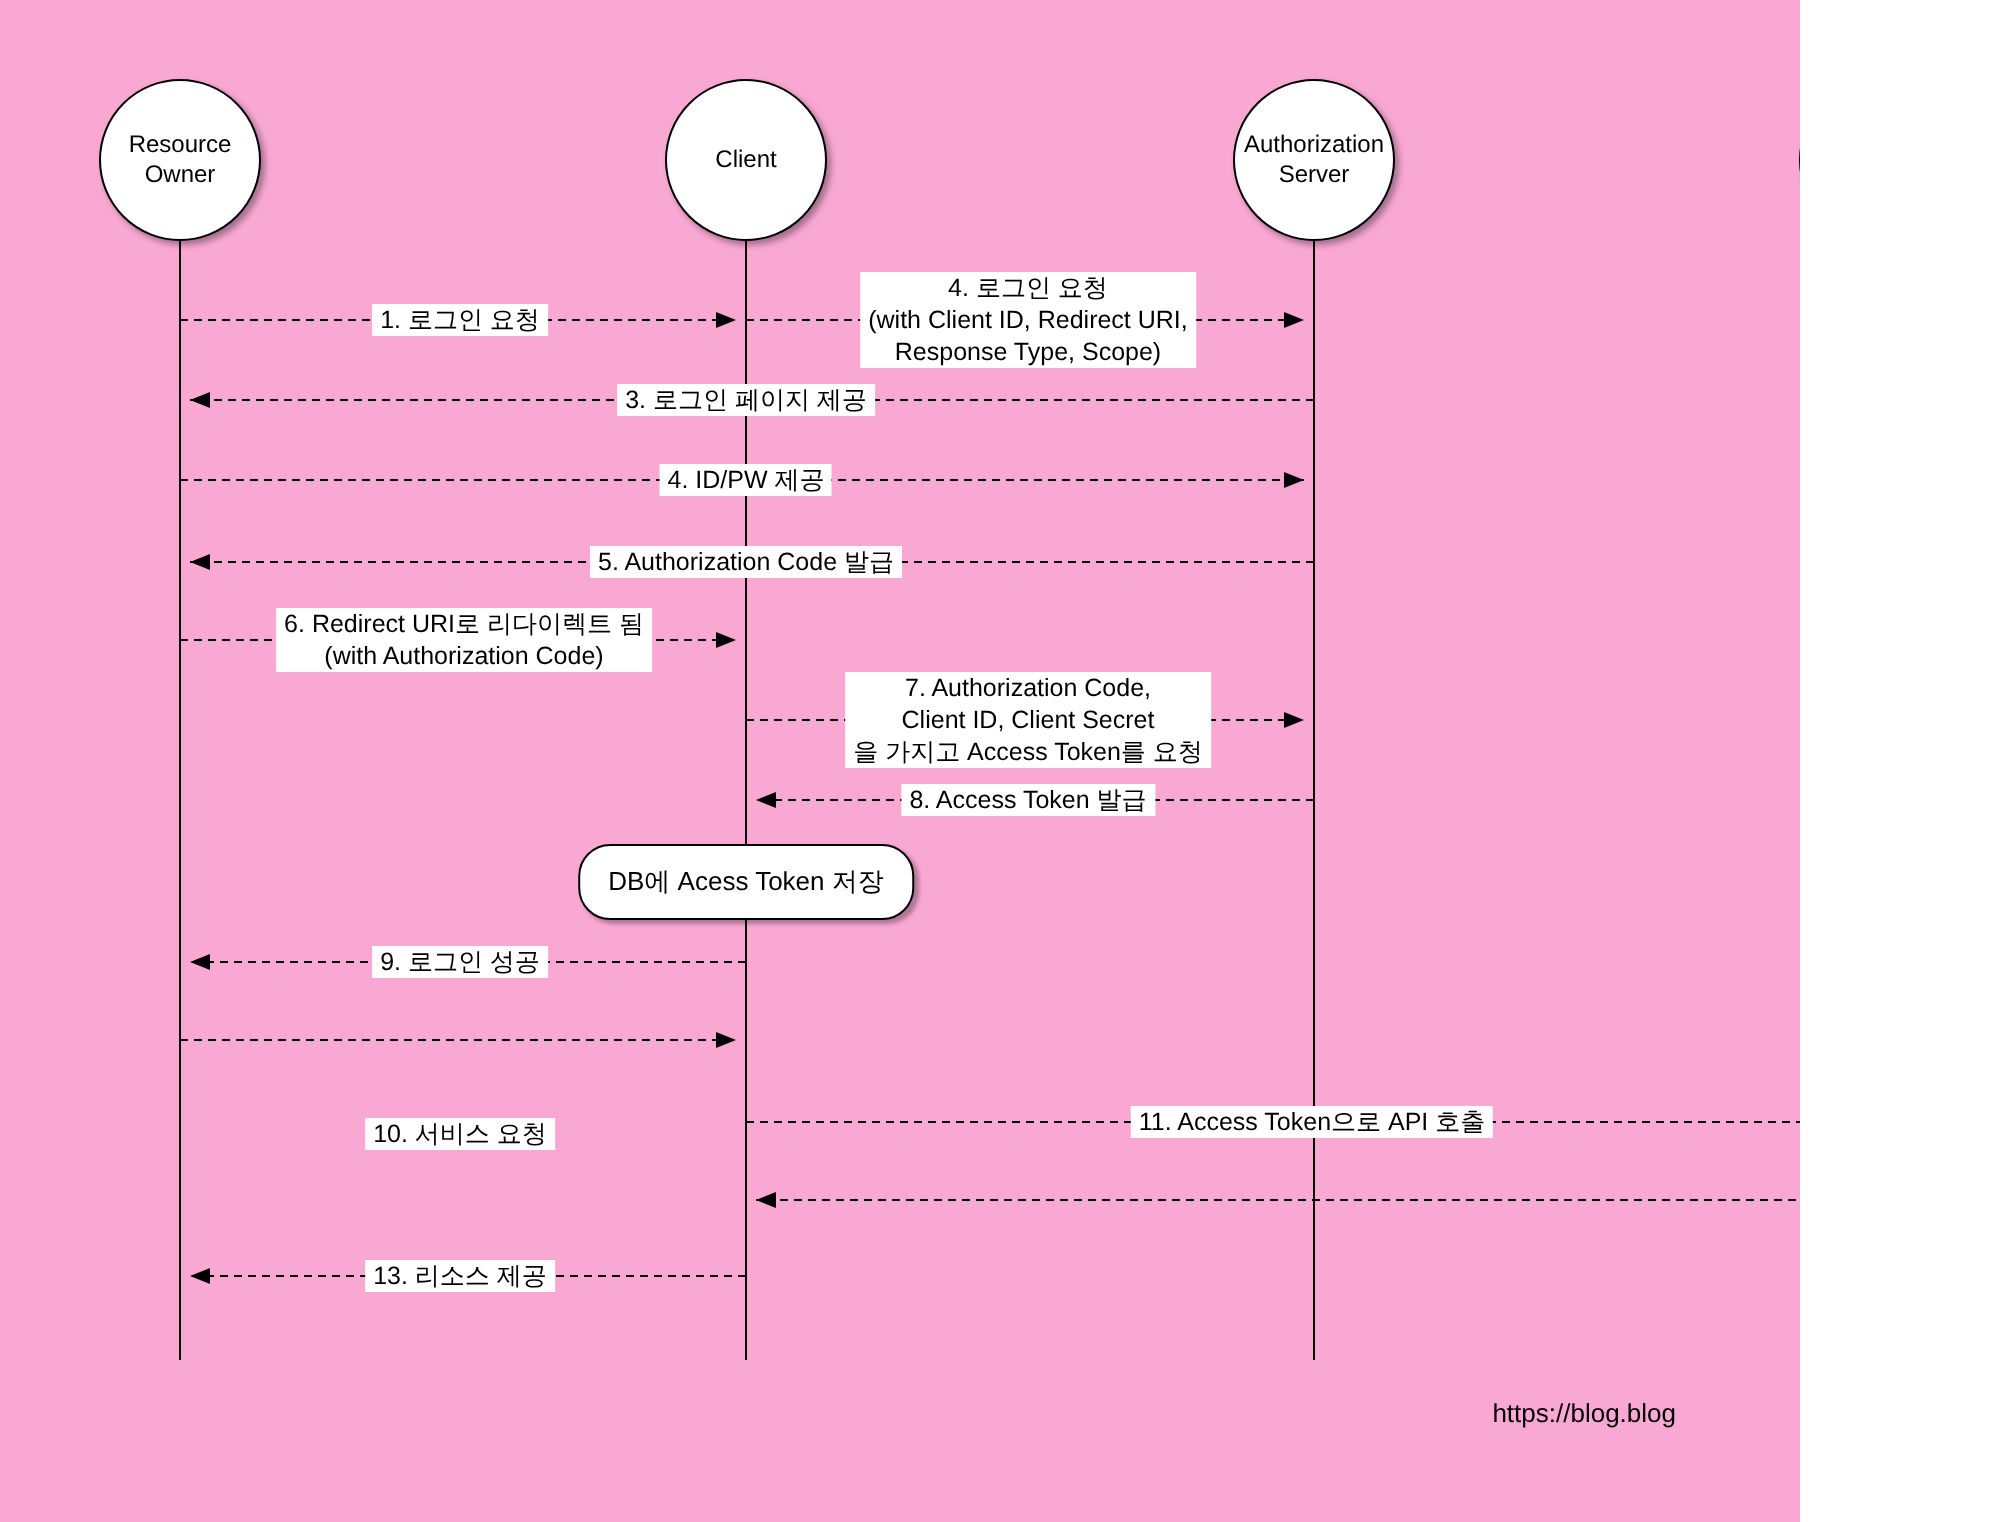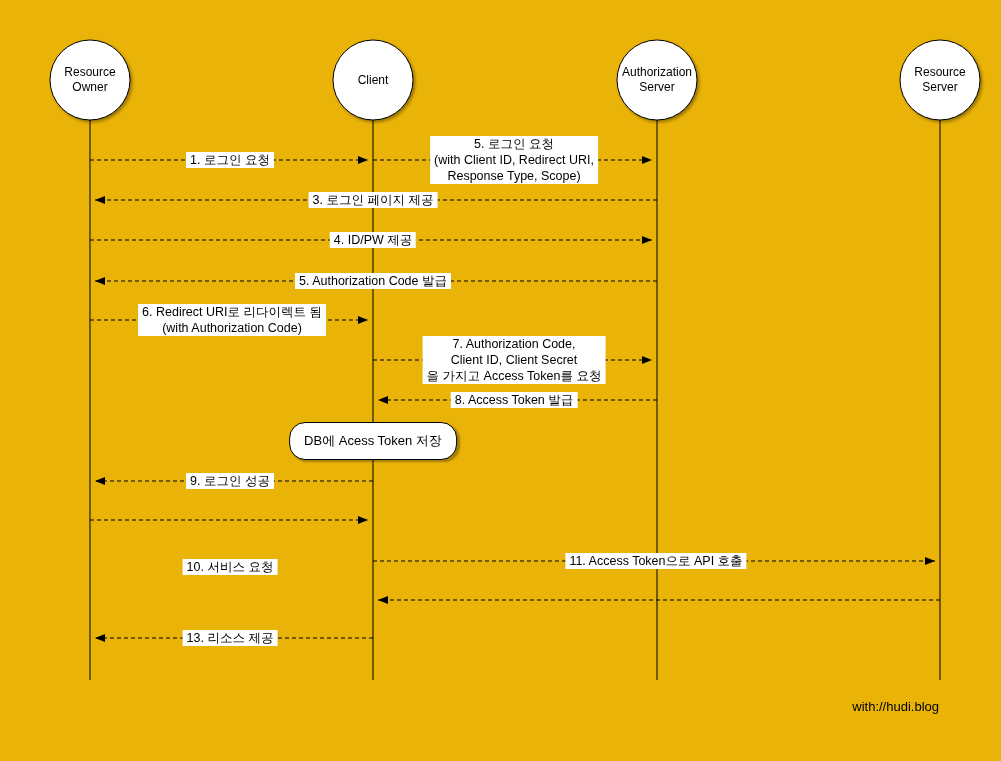--- a/index.html
+++ b/index.html
@@ -1,22 +1,22 @@
 <!DOCTYPE html>
 <html><head>
 <meta charset="utf-8">
 <style>
   * { margin: 0; padding: 0; box-sizing: border-box; }
   html, body { background: #ffffff; }
   body { font-family: "Liberation Sans", sans-serif; color: #000; }
   .canvas {
     position: relative;
-    width: 1001px;
+    width: 900px;
     height: 761px;
-    background: #eab308;
+    background: #f9a8d4;
     overflow: hidden;
   }
   .diagram-svg { position: absolute; left: 0; top: 0; }
   circle.actor { fill: #ffffff; stroke: #000000; stroke-width: 1; }
   .actors-layer { filter: drop-shadow(2px 2px 1.5px rgba(0,0,0,0.35)); }
   line.lifeline { stroke: #000000; stroke-width: 1; }
   line.msg { stroke: #000000; stroke-width: 1; stroke-dasharray: 4 3; marker-end: url(#arrowhead); }
   .actor-label {
     position: absolute;
     transform: translate(-50%, -50%);
@@ -96,34 +96,34 @@
       <line class="msg" x1="373" y1="638" x2="95" y2="638"></line>
     </g>
   </svg>
 
   <div class="actor-label" style="left:90px;  top:80px;">Resource Owner</div>
   <div class="actor-label" style="left:373px; top:80px;">Client</div>
   <div class="actor-label" style="left:657px; top:80px;">Authorization Server</div>
   <div class="actor-label" style="left:940px; top:80px;">Resource Server</div>
 
   <div class="msg-label" style="left:230px; top:160px;">1. 로그인 요청</div>
-  <div class="msg-label" style="left:514px; top:160px;">5. 로그인 요청
+  <div class="msg-label" style="left:514px; top:160px;">4. 로그인 요청
 (with Client ID, Redirect URI,
 Response Type, Scope)</div>
   <div class="msg-label" style="left:373px; top:200px;">3. 로그인 페이지 제공</div>
   <div class="msg-label" style="left:373px; top:240px;">4. ID/PW 제공</div>
   <div class="msg-label" style="left:373px; top:281px;text-align:center;">5. Authorization Code 발급</div>
   <div class="msg-label" style="left:232px; top:320px;">6. Redirect URI로 리다이렉트 됨
 (with Authorization Code)</div>
   <div class="msg-label" style="left:514px; top:360px;">7. Authorization Code,
 Client ID, Client Secret
 을 가지고 Access Token를 요청</div>
   <div class="msg-label" style="left:514px; top:400px;">8. Access Token 발급</div>
   <div class="msg-label" style="left:230px; top:481px;">9. 로그인 성공</div>
   <div class="msg-label" style="left:230px; top:520px;margin-top:47px;">10. 서비스 요청</div>
   <div class="msg-label" style="left:656px; top:561px;">11. Access Token으로 API 호출</div>
   <div class="msg-label" style="left:230px; top:638px;">13. 리소스 제공</div>
 
   <div class="note-box" style="left:373px; top:441px;">DB에 Acess Token 저장</div>
 
-  <div class="footer-link">with://hudi.blog</div>
+  <div class="footer-link">https://blog.blog</div>
 
 </div>
 
 </body></html>

